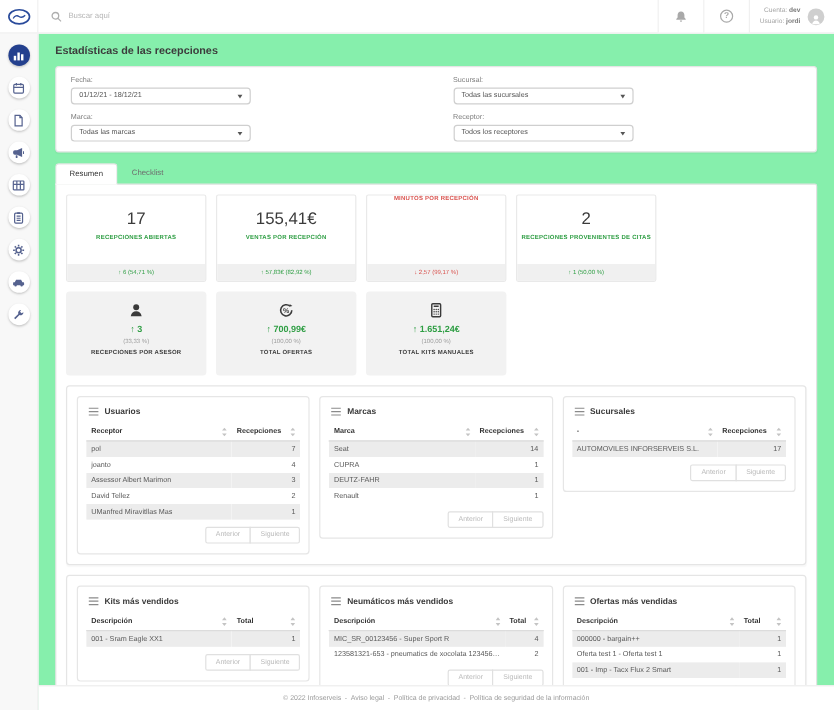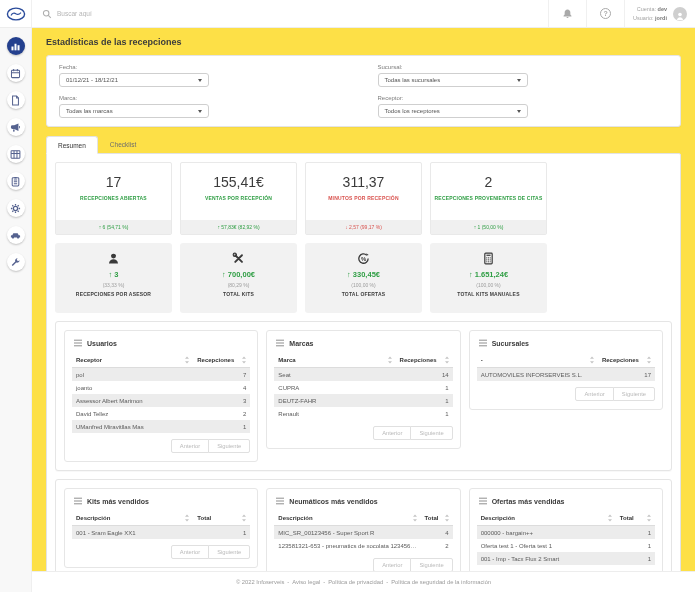--- a/index.html
+++ b/index.html
@@ -30,21 +30,21 @@
   
   .sidebar { position:absolute; top:28px; left:0; bottom:0; width:32px; background:#f8f8f8;
     border-right:1px solid #efefef; display:flex; flex-direction:column; align-items:center;
     padding-top:9px; gap:9px; z-index:9; }
   .side-btn { width:18px; height:18px; border-radius:50%; background:#fff; border:none;
     box-shadow:0 1px 2px rgba(0,0,0,.22); display:flex; align-items:center; justify-content:center;
     color:#55628f; cursor:pointer; flex:0 0 auto; }
   .side-btn.active { background:#24408e; color:#fff; }
 
   
-  .main { position:absolute; top:28px; left:32px; right:0; bottom:0; padding:9px 14px 0; background:#fde047; }
+  .main { position:absolute; top:28px; left:32px; right:0; bottom:0; padding:9px 14px 0; background:#86efac; }
   .page-title { font-size:9px; font-weight:600; color:#3c3c3c; margin-bottom:8px; }
 
   .panel { border:1px solid #e5e5e5; border-radius:3px; background:#fff; box-shadow:0 1px 1px rgba(0,0,0,.03); }
   .filters { padding:8px 12px; display:grid; grid-template-columns:1fr 1fr; gap:8px 28px; }
   .field label { display:block; font-size:6px; color:#7d7d7d; margin-bottom:3px; }
   .select { width:150px; height:14px; border:1px solid #cfcfcf; border-radius:3px; background:#fff;
     display:flex; align-items:center; justify-content:space-between; padding:0 6px; font-size:6px; color:#555; cursor:pointer; }
   .caret { width:0; height:0; border-left:2.5px solid transparent; border-right:2.5px solid transparent; border-top:3.5px solid #555; }
 
   .tabs { display:flex; margin-top:9px; position:relative; z-index:2; }
@@ -258,21 +258,20 @@
         <div class="kpi-value">17</div>
         <div class="kpi-label">RECEPCIONES ABIERTAS</div>
         <div class="kpi-foot"><span>↑</span> <span>6 (54,71 %)</span></div>
       </div>
       <div class="kpi">
         <div class="kpi-value">155,41€</div>
         <div class="kpi-label">VENTAS POR RECEPCIÓN</div>
         <div class="kpi-foot"><span>↑</span> <span>57,83€ (82,92 %)</span></div>
       </div>
       <div class="kpi">
-        <div class="kpi-value">311,37</div>
         <div class="kpi-label red">MINUTOS POR RECEPCIÓN</div>
         <div class="kpi-foot red"><span>↓</span> <span>2,57 (99,17 %)</span></div>
       </div>
       <div class="kpi">
         <div class="kpi-value">2</div>
         <div class="kpi-label">RECEPCIONES PROVENIENTES DE CITAS</div>
         <div class="kpi-foot"><span>↑</span> <span>1 (50,00 %)</span></div>
       </div>
     </div>
 
@@ -286,39 +285,26 @@
               </g>
           </svg>
         </div>
         <div class="kpi2-value"><span>↑</span> <span>3</span></div>
         <div class="kpi2-pct">(33,33 %)</div>
         <div class="kpi2-label">RECEPCIONES POR ASESOR</div>
       </div>
       <div class="kpi2">
         <div class="kpi2-icon">
           <svg width="13" height="13" viewBox="0 0 12 12">
-            <g stroke="currentColor" stroke-width="1.7" stroke-linecap="round">
-                <path d="M3 3l6.2 6.2M9.2 3 3 9.2"></path>
-              </g>
-            <circle cx="2.6" cy="2.6" r="1.5" fill="none" stroke="currentColor" stroke-width="1.1"></circle>
-          </svg>
-        </div>
-        <div class="kpi2-value"><span>↑</span> <span>700,00€</span></div>
-        <div class="kpi2-pct">(80,29 %)</div>
-        <div class="kpi2-label">TOTAL KITS</div>
-      </div>
-      <div class="kpi2">
-        <div class="kpi2-icon">
-          <svg width="13" height="13" viewBox="0 0 12 12">
             <path d="M10.3 6A4.3 4.3 0 1 1 9 3" fill="none" stroke="currentColor" stroke-width="1.2"></path>
             <path d="M8.6 1.2l.3 2 1.9-.5z" fill="currentColor"></path>
             <text x="6" y="8" text-anchor="middle" font-size="5.4" font-weight="bold" fill="currentColor" font-family="Liberation Sans, sans-serif">%</text>
           </svg>
         </div>
-        <div class="kpi2-value"><span>↑</span> <span>330,45€</span></div>
+        <div class="kpi2-value"><span>↑</span> <span>700,99€</span></div>
         <div class="kpi2-pct">(100,00 %)</div>
         <div class="kpi2-label">TOTAL OFERTAS</div>
       </div>
       <div class="kpi2">
         <div class="kpi2-icon">
           <svg width="13" height="13" viewBox="0 0 12 12">
             <rect x="2.6" y="1" width="6.8" height="10" rx="0.8" fill="none" stroke="currentColor" stroke-width="1.1"></rect>
             <path d="M4.1 3h3.8" stroke="currentColor" stroke-width="1.1"></path>
             <g fill="currentColor">
               <circle cx="4.4" cy="5.4" r=".55"></circle>

